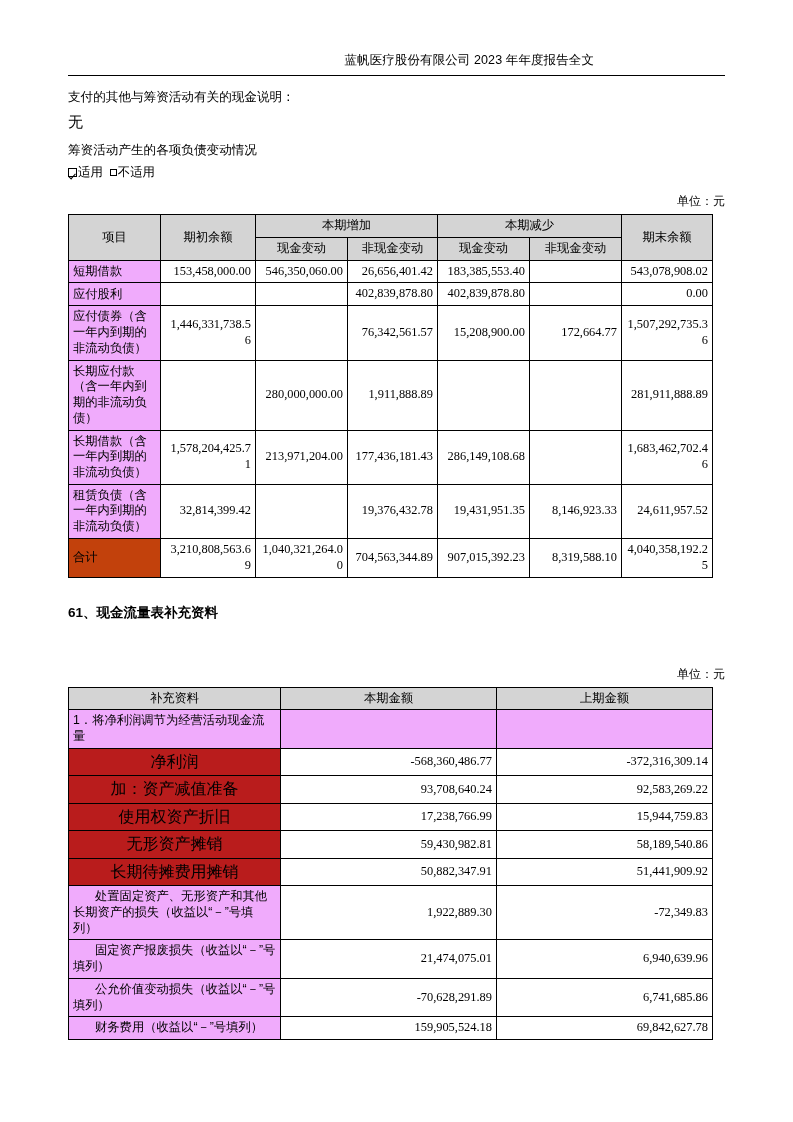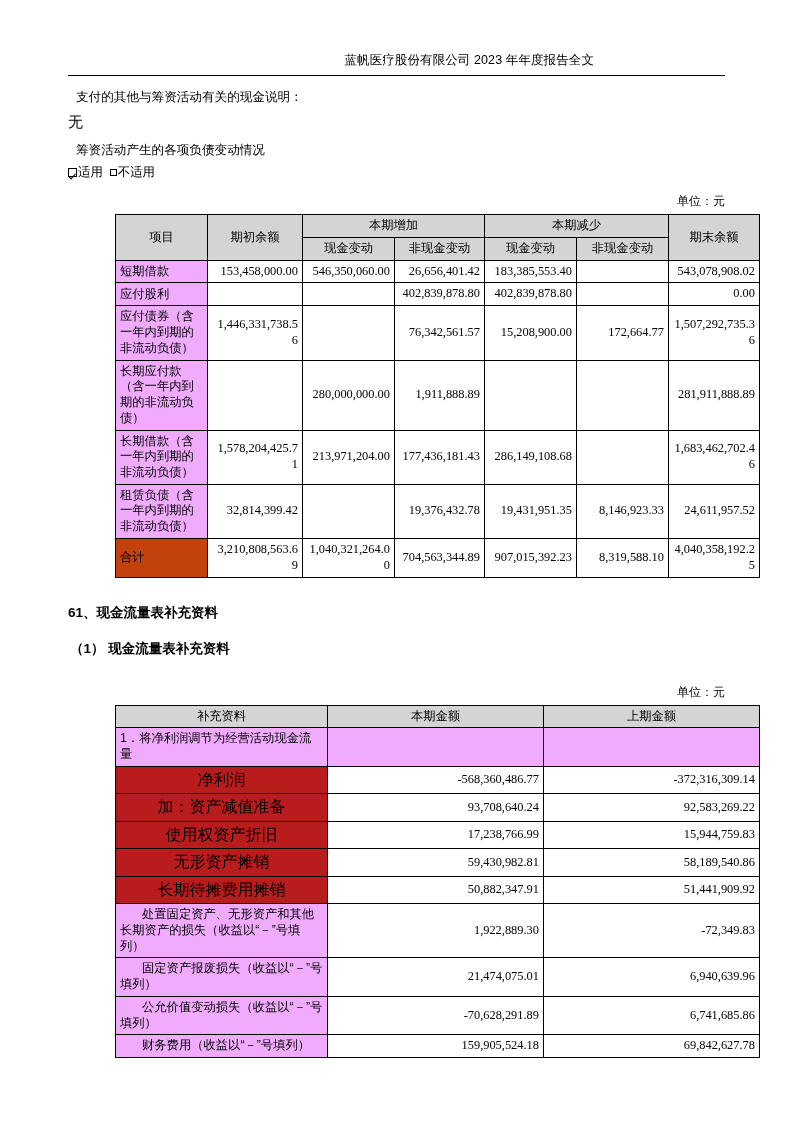--- a/index.html
+++ b/index.html
@@ -42,21 +42,21 @@
   .content {
     position: absolute;
     top: 88px;
     left: 68px;
     width: 657px;
   }
   .para {
     font-size: 12.6px;
     font-family: "Liberation Sans", "DejaVu Sans", sans-serif;
     line-height: 1.55;
-    margin: 0 0 2px 8px;
+    margin: 0 0 2px 0;
   }
   .para-big {
     font-size: 15px;
     font-family: "Liberation Sans", "DejaVu Sans", sans-serif;
     line-height: 1.5;
     margin: 3px 0 8px 0;
   }
   .applic {
     font-size: 12.4px;
     font-family: "Liberation Sans", "DejaVu Sans", sans-serif;
@@ -97,21 +97,20 @@
     margin: 0 0 4px 0;
   }
 
   
   table.doc {
     border-collapse: collapse;
     table-layout: fixed;
     font-size: 12px;
     font-family: "Liberation Serif", "DejaVu Serif", serif;
     width: 644px;
-    margin-left: 47px;
   }
   table.doc td, table.doc th {
     border: 1px solid #000000;
     padding: 3px 4px;
     vertical-align: middle;
     font-weight: normal;
     line-height: 1.28;
   }
   .hd {
     background: #d4d4d4;
@@ -285,21 +284,20 @@
           <td class="num">907,015,392.23</td>
           <td class="num">8,319,588.10</td>
           <td class="num">4,040,358,192.25</td>
         </tr>
       </tbody>
     </table>
 
     <div class="spacer-26"></div>
     <p class="sect-h">61、现金流量表补充资料</p>
     <div class="spacer-18"></div>
-    <p class="sub-h">（1） 现金流量表补充资料</p>
 
     <div class="spacer-26"></div>
     <div class="unit">单位：元</div>
 
     <table class="doc t2">
       <colgroup>
         <col class="d0">
           <col class="d1">
           <col class="d2">
       </colgroup>

